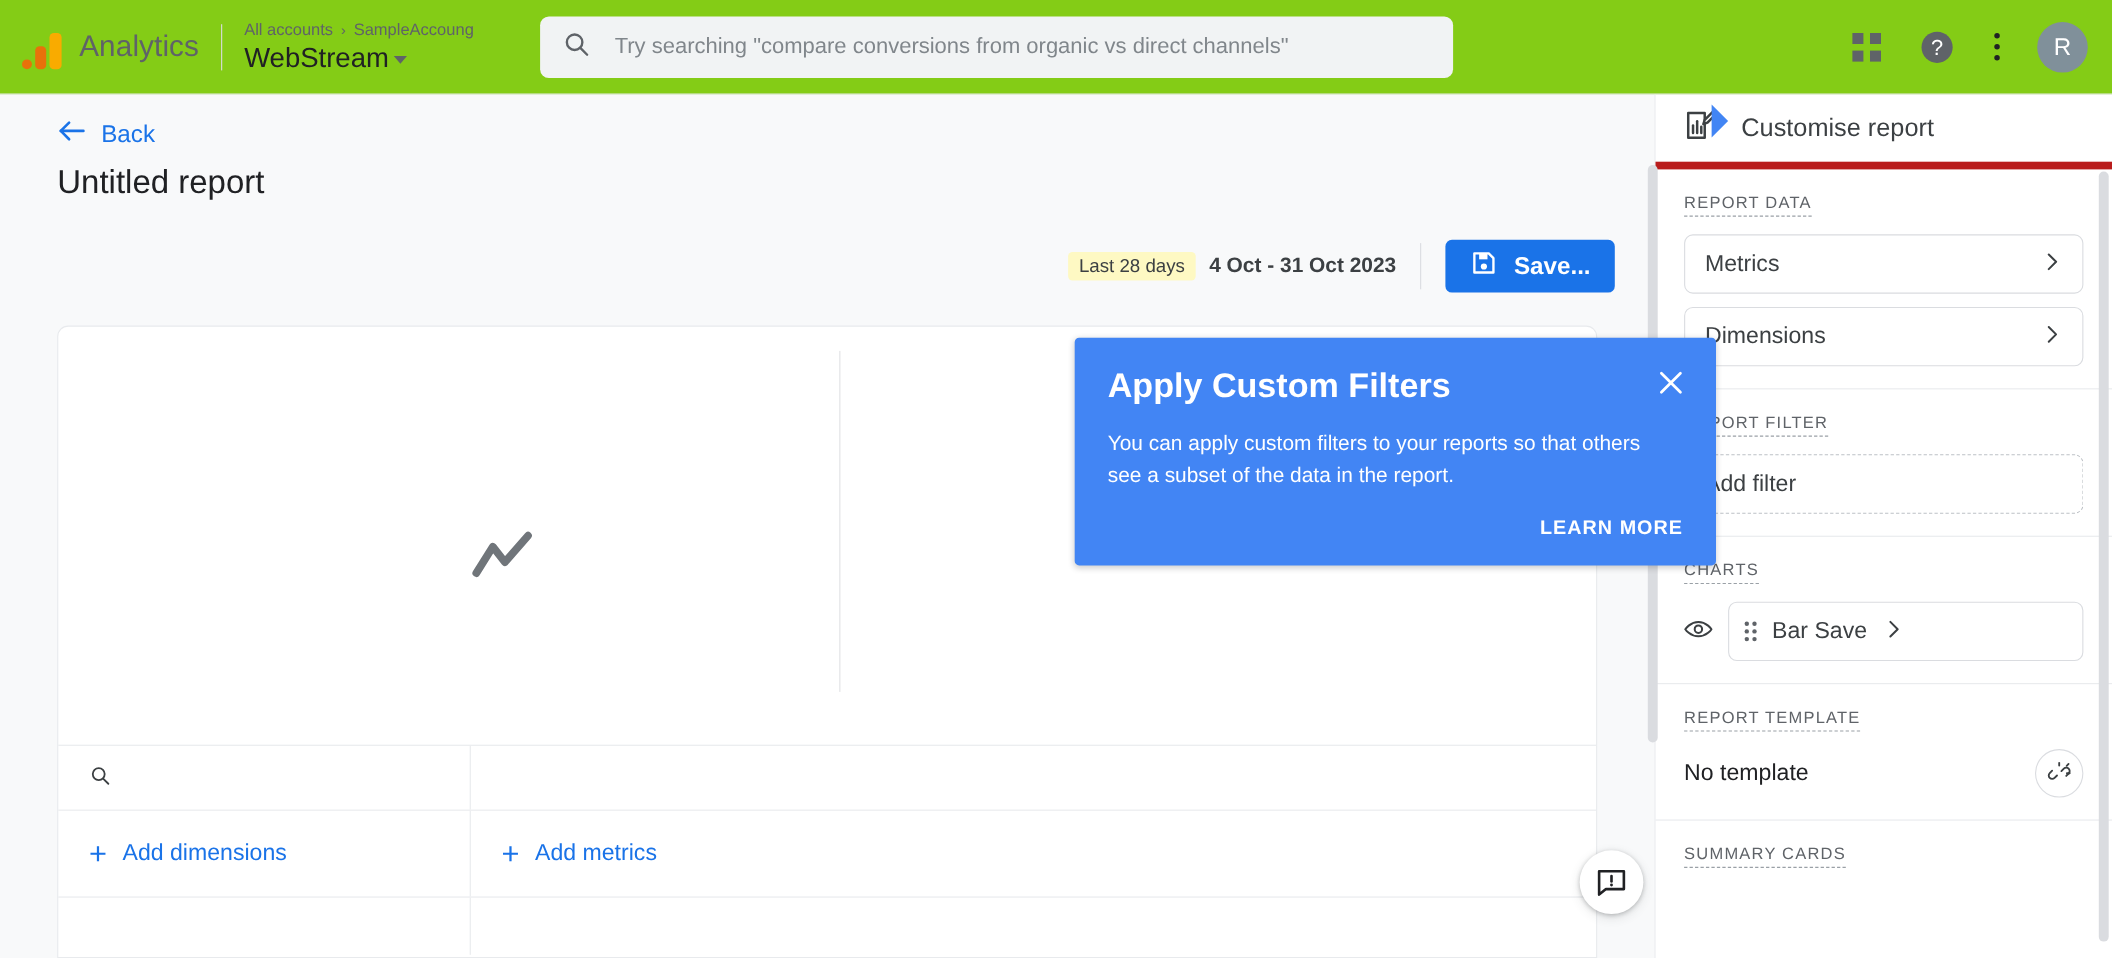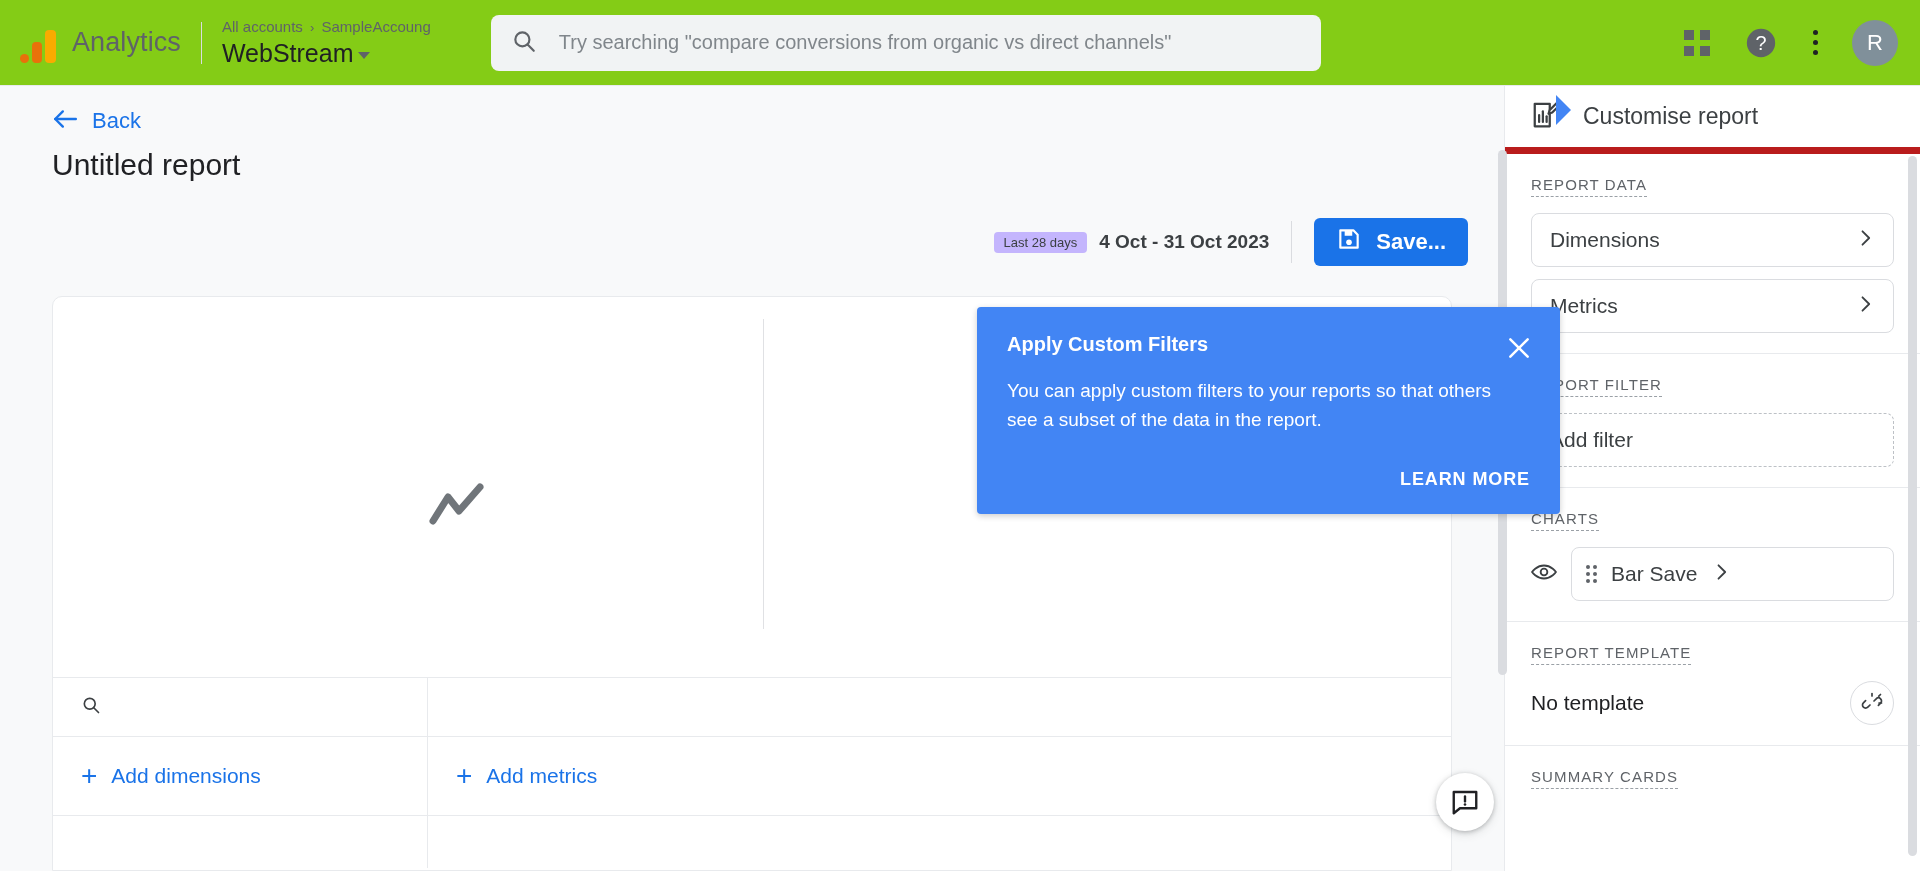--- a/index.html
+++ b/index.html
@@ -96,22 +96,22 @@
   .page-title {
     margin: 14px 0 0 52px; font-size: 30px; color: #202124; font-weight: 400;
   }
 
   .date-save-row {
     position: absolute; top: 132px; right: 36px;
     display: flex; align-items: center; gap: 0px;
   }
   .daterange { display: flex; align-items: center; gap: 12px; cursor: pointer; }
   .pill {
-    background: #c4b5fd; border-radius: 4px; padding: 3px 10px;
-    font-size: 13px; color: #3c4043;
+    background: #fef9c3; border-radius: 4px; padding: 3px 10px;
+    font-size: 17px; color: #3c4043;
   }
   .daterange-text { font-size: 19px; color: #3c4043; font-weight: bold; white-space: nowrap; }
   .vsep { width: 1px; height: 42px; background: #dadce0; margin: 0 22px; }
   .save-btn {
     background: #1a73e8; color: #ffffff; border: none; border-radius: 6px;
     height: 48px; padding: 0 22px; display: flex; align-items: center; gap: 14px;
     font-size: 22px; font-family: "Liberation Sans", sans-serif;
     cursor: pointer; font-weight: bold;
   }
 
@@ -208,21 +208,21 @@
 
   
   .coachmark {
     position: absolute; top: 307px; left: 977px;
     width: 583px; height: 207px;
     background: #4285f4; color: #ffffff;
     border-radius: 4px; padding: 26px 30px 0 30px;
     box-shadow: 0 2px 6px rgba(0,0,0,0.2);
     z-index: 60;
   }
-  .cm-title { font-size: 20px; font-weight: bold; }
+  .cm-title { font-size: 31px; font-weight: bold; }
   .cm-close {
     position: absolute; top: 28px; right: 28px; cursor: pointer;
     line-height: 0;
   }
   .cm-body { margin-top: 20px; font-size: 19px; line-height: 29px; max-width: 500px; }
   .cm-actions { position: absolute; bottom: 24px; right: 30px; }
   .cm-learn {
     font-size: 18px; font-weight: bold; letter-spacing: 0.9px; cursor: pointer;
   }
   .cm-arrow {
@@ -394,29 +394,29 @@
         <line x1="12.5" y1="17.5" x2="12.5" y2="13" stroke-linecap="round"></line>
         <path d="M15 8l6-6 2 2-6 6-3 1z" fill="#ffffff"></path>
       </svg>
     </span>
     <span class="rp-title">Customise report</span>
   </div>
 
   <div class="rp-section">
     <div class="rp-label">REPORT DATA</div>
     <div class="rp-item">
-      <span class="rp-item-text">Dimensions</span>
+      <span class="rp-item-text">Metrics</span>
       <span class="chev-right">
         <svg width="20" height="20" viewBox="0 0 24 24" fill="none" stroke="#3c4043" stroke-width="2.2" stroke-linecap="round" stroke-linejoin="round">
             <polyline points="9,4 17,12 9,20"></polyline>
           </svg>
       </span>
     </div>
     <div class="rp-item">
-      <span class="rp-item-text">Metrics</span>
+      <span class="rp-item-text">Dimensions</span>
       <span class="chev-right">
         <svg width="20" height="20" viewBox="0 0 24 24" fill="none" stroke="#3c4043" stroke-width="2.2" stroke-linecap="round" stroke-linejoin="round">
             <polyline points="9,4 17,12 9,20"></polyline>
           </svg>
       </span>
     </div>
   </div>
 
   <div class="rp-section">
     <div class="rp-label">REPORT FILTER</div>

